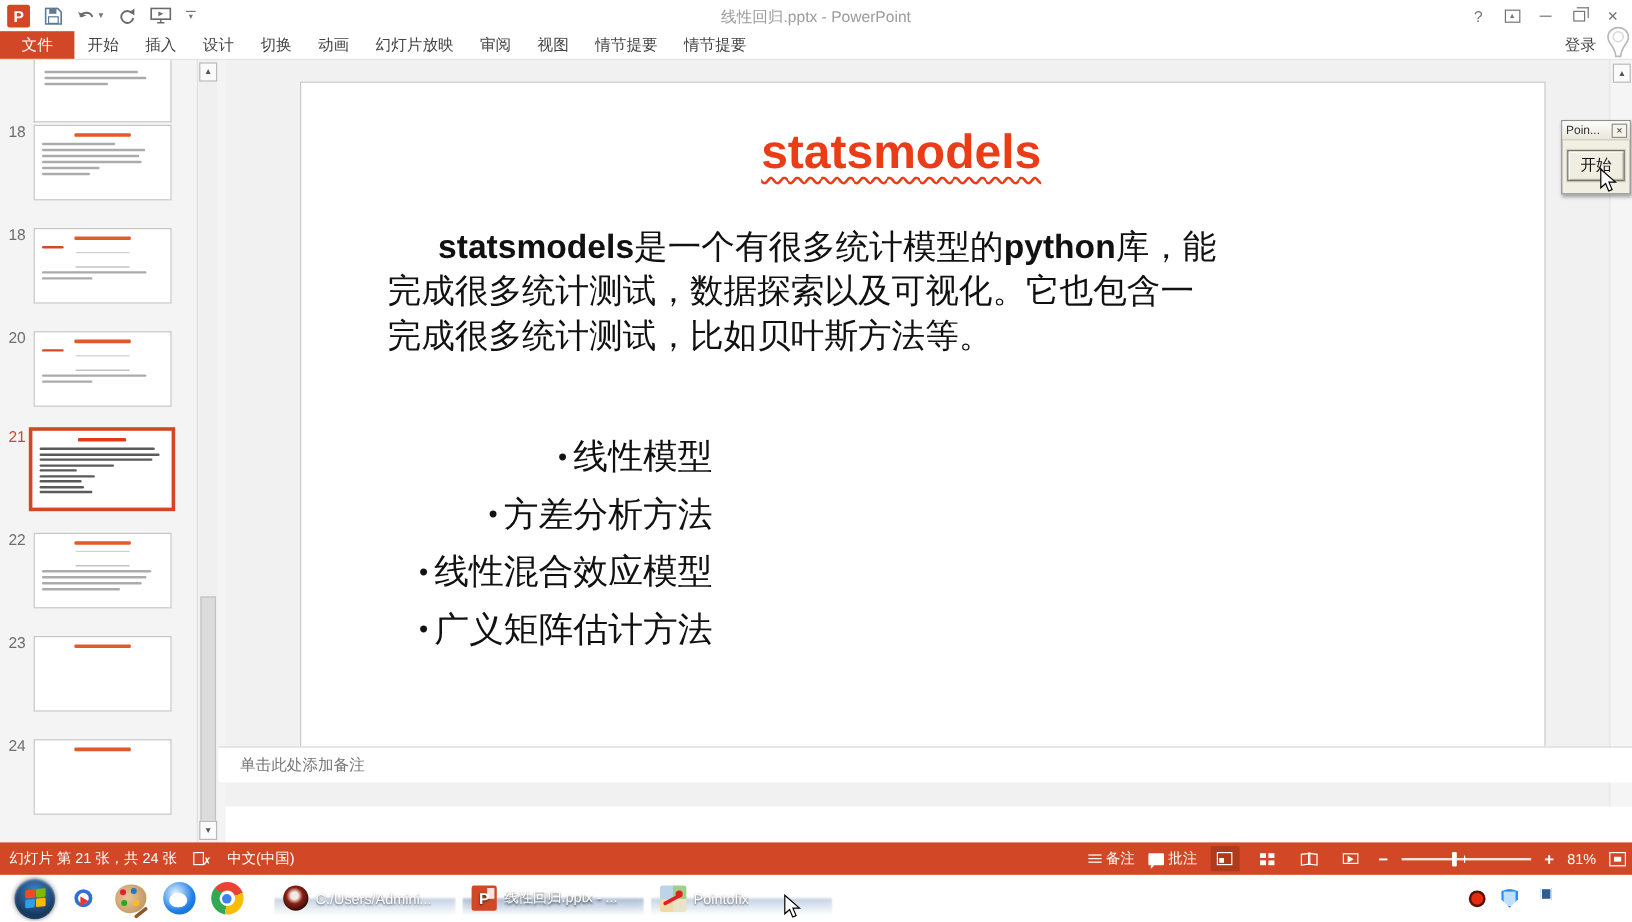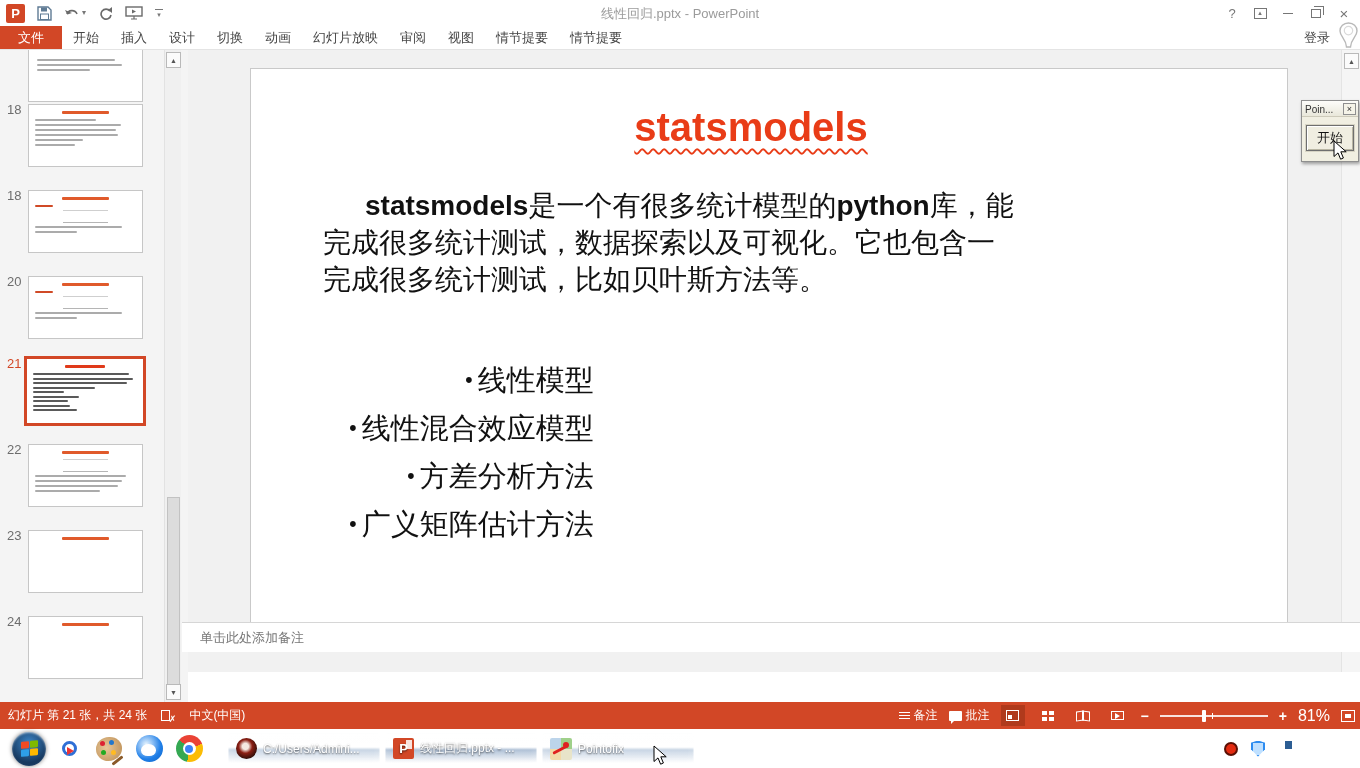--- a/index.html
+++ b/index.html
@@ -106,21 +106,21 @@
   .ic-book{position:relative;width:14px;height:9px;}
   .ic-book::before,.ic-book::after{content:"";position:absolute;top:0;width:6px;height:8px;border:1px solid #fff;}
   .ic-book::before{left:0;transform:skewY(-8deg);}
   .ic-book::after{right:0;transform:skewY(8deg);}
   .ic-show{position:relative;width:13px;height:9px;border:1px solid #fff;}
   .ic-show::after{content:"";position:absolute;left:3px;top:1px;border:3px solid transparent;border-left:5px solid #fff;}
   .zoom-minus,.zoom-plus{font-size:14px;font-weight:700;}
   .zoom-track{position:relative;width:108px;height:2px;background:rgba(255,255,255,.85);}
   .zoom-thumb{position:absolute;left:42px;top:-5px;width:4px;height:12px;background:#fff;border-radius:1px;}
   .zoom-center{position:absolute;left:52px;top:-2px;width:1px;height:6px;background:#fff;}
-  .zoom-pct{font-size:16px;}
+  .zoom-pct{font-size:12px;}
   .ic-fit{position:relative;width:14px;height:12px;border:1px solid #fff;display:flex;align-items:center;justify-content:center;}
   .ic-fit i{width:6px;height:4px;background:#fff;}
 
   
   #taskbar{position:absolute;left:0;top:729px;width:1360px;height:39px;
     background:linear-gradient(#6da7d8,#2f6fae 12%,#1c4a7f 45%,#133useless 0),linear-gradient(#6da7d8,#2f6fae 12%,#1c4a7f 45%,#123a66 100%);
     display:flex;align-items:center;}
   #start-orb{width:34px;height:34px;margin:0 8px 0 12px;border-radius:50%;
     background:radial-gradient(circle at 50% 32%,#3d85c6,#17395f 68%);box-shadow:inset 0 1px 2px rgba(255,255,255,.6),0 0 4px rgba(0,0,0,.5);
     display:flex;align-items:center;justify-content:center;}
@@ -340,22 +340,22 @@
 
     <div id="slide-canvas">
       <div id="slide-title">statsmodels</div>
       <div id="slide-para">
           <div class="pline ind"><b>statsmodels</b><span>是一个有很多统计模型的</span><b>python</b><span>库，能</span></div>
           <div class="pline"><span>完成很多统计测试，数据探索以及可视化。它也包含一</span></div>
           <div class="pline"><span>完成很多统计测试，比如贝叶斯方法等。</span></div>
         </div>
       <ul id="slide-bullets">
           <li>线性模型</li>
+          <li>方差分析方法</li>
           <li>线性混合效应模型</li>
-          <li>方差分析方法</li>
           <li>广义矩阵估计方法</li>
         </ul>
     </div>
 
     <div id="main-scroll">
       <div class="sbtn">▲</div>
     </div>
 
     <div id="pfx">
       <div id="pfx-titlebar">

